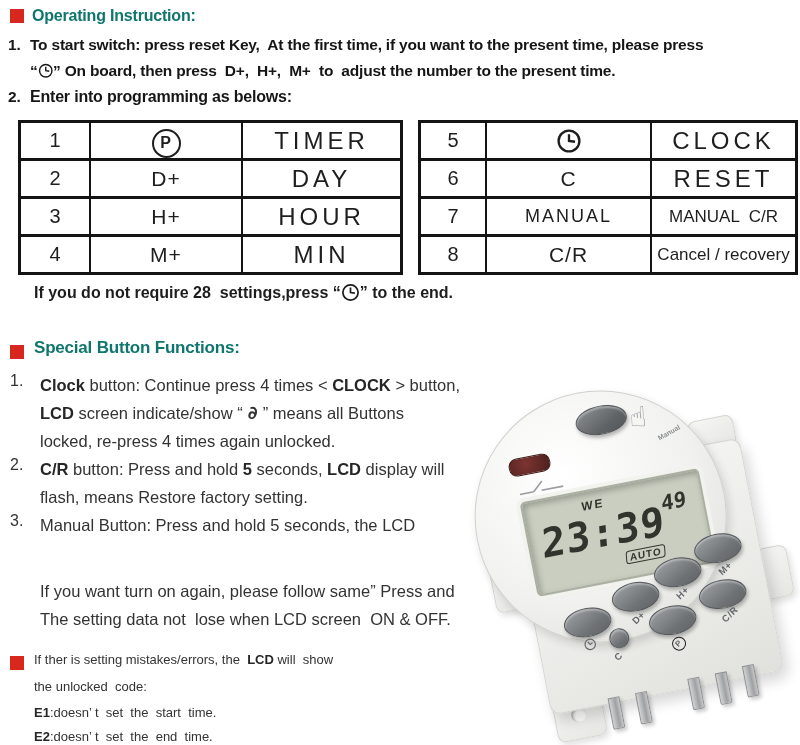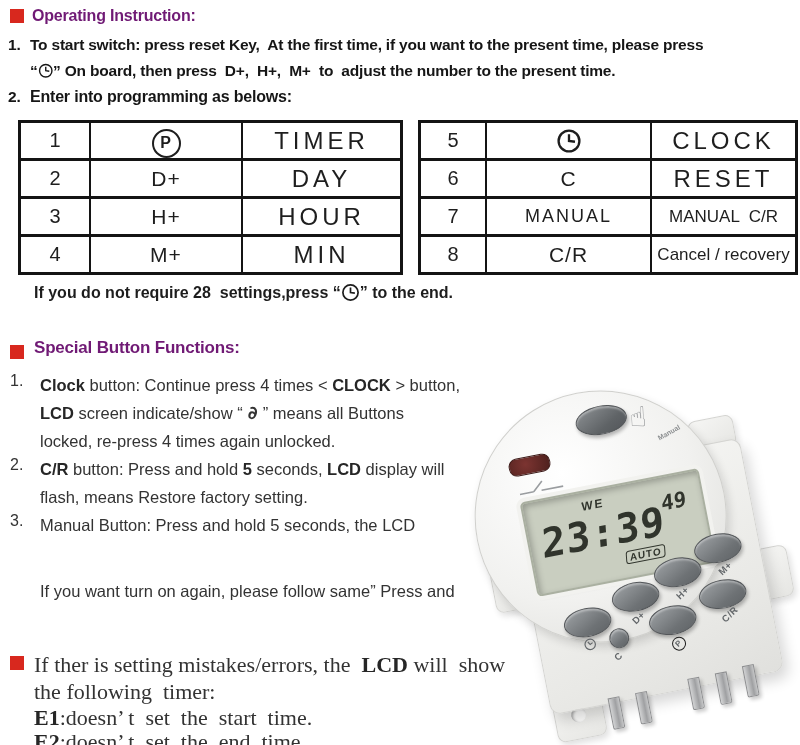--- a/index.html
+++ b/index.html
@@ -1,21 +1,21 @@
 <!DOCTYPE html>
 <html><head>
 <meta charset="utf-8">
 <style>
   html,body{margin:0;padding:0;}
   body{
     width:800px;height:745px;position:relative;background:#ffffff;
     font-family:"Liberation Sans",sans-serif;color:#1a1a1a;overflow:hidden;
   }
   .bullet{position:absolute;width:14px;height:14px;background:#d8281e;}
-  .h-title{position:absolute;font-weight:bold;font-size:16px;color:#701a75;letter-spacing:-0.2px;}
+  .h-title{position:absolute;font-weight:bold;font-size:16px;color:#0f766e;letter-spacing:-0.2px;}
   
   .top-line{position:absolute;font-size:15.5px;font-weight:600;color:#161616;white-space:pre-wrap;letter-spacing:-0.2px;}
   .top-line .b{font-weight:800;}
   .num-lbl{position:absolute;font-size:15.5px;font-weight:600;color:#161616;}
   
   table.tbl{position:absolute;border-collapse:collapse;border:3px solid #141414;table-layout:fixed;}
   .tbl td{border:2px solid #141414;border-top-width:3px;border-bottom-width:3px;text-align:center;vertical-align:middle;height:35px;padding:0;color:#1e1e1e;white-space:pre;}
   .tbl .c-num{font-size:20px;}
   .tbl .c-key{font-size:21px;letter-spacing:1px;}
   .tbl .c-key.key-sm{font-size:18px;letter-spacing:2px;}
@@ -34,21 +34,21 @@
   .note{position:absolute;font-size:16px;font-weight:600;color:#1d1d1d;white-space:pre-wrap;}
   .note .clock-ic{width:19px;height:19px;vertical-align:-4px;}
   
   .sp-item{position:absolute;left:8px;width:480px;font-size:16.5px;color:#333;}
   .sp-item .num{position:absolute;left:2px;top:1px;font-size:16px;color:#333;}
   .sp-item .lines{margin-left:32px;}
   .line{line-height:28px;white-space:pre-wrap;}
   .line .b{font-weight:bold;color:#262626;}
   .lcdseg{font-family:"DejaVu Sans Mono",monospace;font-weight:bold;font-size:18px;}
   
-  .err-line{position:absolute;left:34px;font-size:22px;color:#333;white-space:pre-wrap;font-family:Liberation Serif, serif;}
+  .err-line{position:absolute;left:34px;font-size:13px;color:#333;white-space:pre-wrap;}
   .err-line .b{font-weight:bold;color:#262626;}
   
   .device{position:absolute;left:455px;top:375px;width:345px;height:370px;}
   .dev-rot{position:absolute;inset:0;transform:rotate(-11deg);transform-origin:52% 52%;}
   .base{position:absolute;left:70px;top:85px;width:235px;height:235px;background:linear-gradient(160deg,#f8f8f6,#e9e9e6 70%,#e0e0dd);border:1px solid #d4d4d1;border-radius:10px;box-shadow:4px 8px 14px rgba(0,0,0,0.16);}
   .ear{position:absolute;background:linear-gradient(150deg,#f6f6f4,#e6e6e3);border:1px solid #d4d4d1;border-radius:8px;box-shadow:2px 4px 6px rgba(0,0,0,0.12);}
   .ear-hole{position:absolute;background:#fcfcfb;border-radius:50%;box-shadow:inset 1.5px 1.5px 3px rgba(0,0,0,0.35);}
   .pin{position:absolute;width:10px;height:30px;background:linear-gradient(90deg,#d2d3d4,#9fa0a2 60%,#c6c7c8);border:0.5px solid #8d8e90;border-radius:0 0 2px 2px;box-shadow:2px 3px 4px rgba(0,0,0,0.2);}
   .face{position:absolute;left:30px;top:10px;width:250px;height:250px;border-radius:50%;background:radial-gradient(circle at 38% 30%,#ffffff,#f1f1ef 55%,#e2e2df 85%,#d9d9d6);border:1px solid #d0d0cd;box-shadow:2px 5px 10px rgba(0,0,0,0.14);}
   .led{position:absolute;left:44px;top:52px;width:40px;height:16px;border-radius:8px;background:radial-gradient(circle at 40% 40%,#7c3431,#4d201d);border:1px solid #3b1917;}
@@ -164,26 +164,27 @@
 <div class="sp-item" style="top:511px;">
   <span class="num">3.</span>
   <div class="lines">
     <div class="line"><span>Manual Button: Press and hold 5 seconds, the LCD</span></div>
   </div>
 </div>
 
 <div class="sp-item" style="top:577px;">
   <div class="lines">
     <div class="line"><span>If you want turn on again, please follow same” Press and</span></div>
+    <div class="line"><span>The setting data not  lose when LCD screen  ON &amp; OFF.</span></div>
   </div>
 </div>
 
 <div class="bullet" style="left:10px;top:656px;"></div>
 <div class="err-line" style="top:652px;"><span>If ther is setting mistakes/errors, the  </span><span class="b">LCD</span><span> will  show</span></div>
-<div class="err-line" style="top:679px;"><span>the following  timer:</span></div>
+<div class="err-line" style="top:679px;"><span>the unlocked  code:</span></div>
 <div class="err-line" style="top:705px;"><span class="b">E1</span><span>:doesn’ t  set  the  start  time.</span></div>
 <div class="err-line" style="top:729px;"><span class="b">E2</span><span>:doesn’ t  set  the  end  time.</span></div>
 
 <div class="device">
   <div class="dev-rot">
 
     <div class="ear" style="left:36px;top:158px;width:36px;height:52px;">
       <div class="ear-hole" style="left:10px;top:18px;width:14px;height:14px;"></div>
     </div>
     <div class="ear" style="left:72px;top:303px;width:48px;height:46px;">

